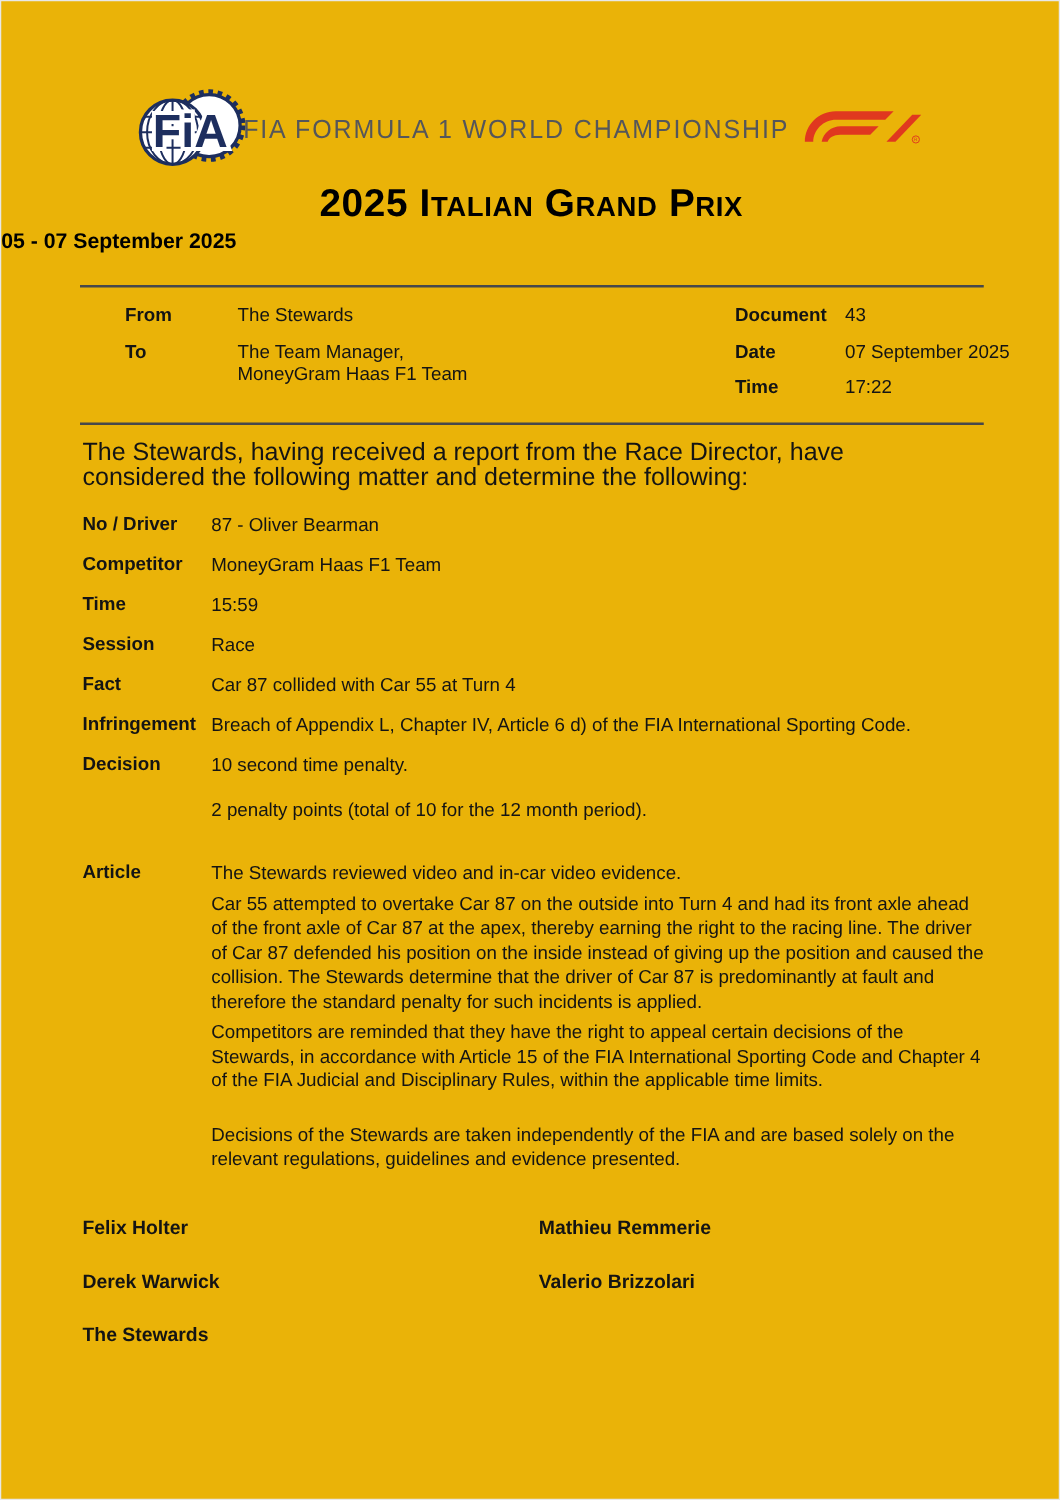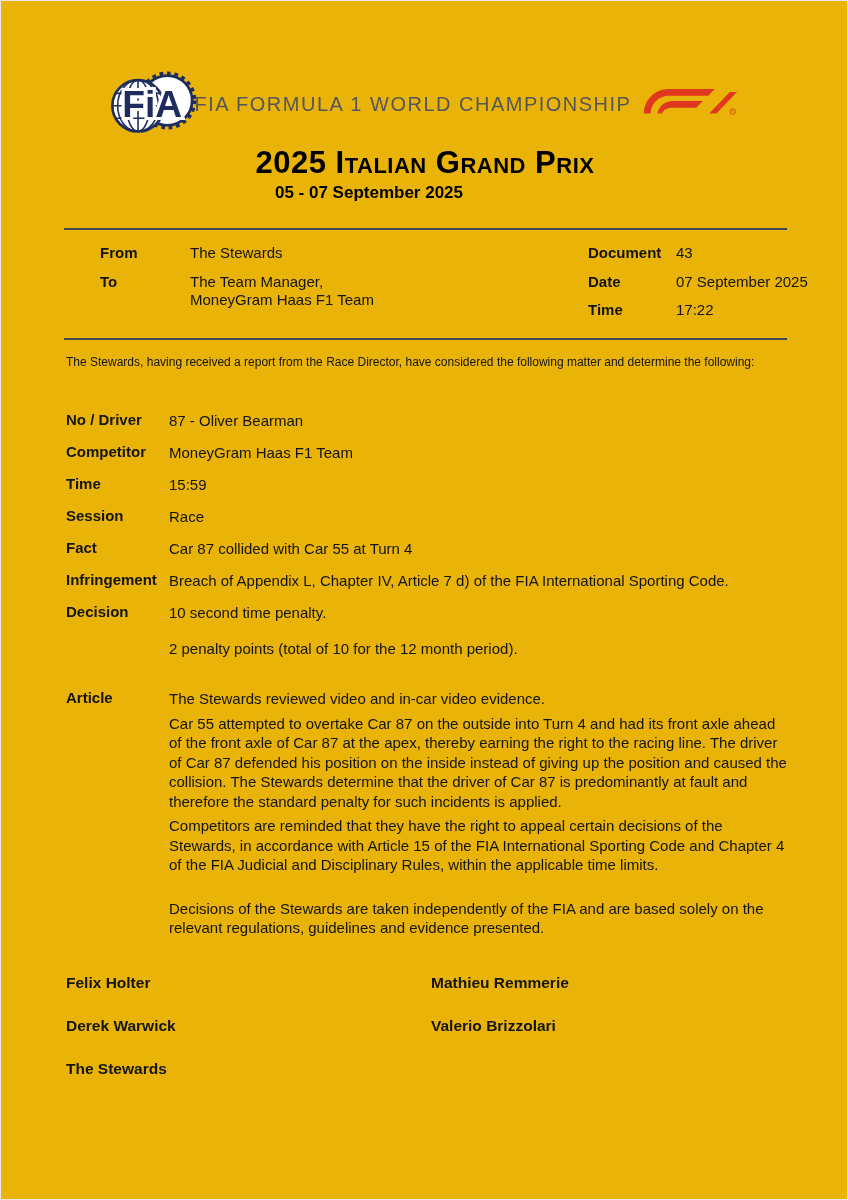--- a/index.html
+++ b/index.html
@@ -63,21 +63,20 @@
     font-weight: bold;
     font-variant: small-caps;
     letter-spacing: 0.5px;
     color: #000;
   }
   .event-dates {
     position: absolute;
     left: 0;
     top: 182px;
     width: 736px;
-    text-align: center;
     font-size: 17px;
     font-weight: bold;
     color: #000;
   }
 
   
   .rule {
     position: absolute;
     left: 63px;
     width: 723px;
@@ -100,21 +99,21 @@
   .pos-date-value   { left: 641px; top: 272px; }
   .pos-time-label   { left: 553px; top: 300px; }
   .pos-time-value   { left: 641px; top: 300px; }
 
   
   .intro {
     position: absolute;
     left: 65px;
     top: 351px;
     width: 700px;
-    font-size: 12px;
+    font-size: 20px;
     line-height: 20px;
   }
 
   .detail-label {
     position: absolute;
     left: 65px;
     width: 102px;
     font-size: 15px;
     font-weight: bold;
     white-space: nowrap;
@@ -235,21 +234,21 @@
   <div class="detail-label row-time">Time</div>
   <div class="detail-value row-time">15:59</div>
 
   <div class="detail-label row-session">Session</div>
   <div class="detail-value row-session">Race</div>
 
   <div class="detail-label row-fact">Fact</div>
   <div class="detail-value row-fact">Car 87 collided with Car 55 at Turn 4</div>
 
   <div class="detail-label row-infringement">Infringement</div>
-  <div class="detail-value row-infringement">Breach of Appendix L, Chapter IV, Article 7 d) of the FIA International Sporting Code.</div>
+  <div class="detail-value row-infringement">Breach of Appendix L, Chapter IV, Article 6 d) of the FIA International Sporting Code.</div>
 
   <div class="detail-label row-decision">Decision</div>
   <div class="detail-value row-decision">10 second time penalty.</div>
   <div class="detail-value row-decision2">2 penalty points (total of 10 for the 12 month period).</div>
 
   <div class="detail-label row-reason">Article</div>
   <div class="detail-value row-reason reason-paragraphs">
     <p>The Stewards reviewed video and in-car video evidence.</p>
     <p class="gap-small">Car 55 attempted to overtake Car 87 on the outside into Turn 4 and had its front axle ahead of the front axle of Car 87 at the apex, thereby earning the right to the racing line. The driver of Car 87 defended his position on the inside instead of giving up the position and caused the collision. The Stewards determine that the driver of Car 87 is predominantly at fault and therefore the standard penalty for such incidents is applied.</p>
     <p class="gap-small">Competitors are reminded that they have the right to appeal certain decisions of the Stewards, in accordance with Article 15 of the FIA International Sporting Code and Chapter 4 of the FIA Judicial and Disciplinary Rules, within the applicable time limits.</p>

